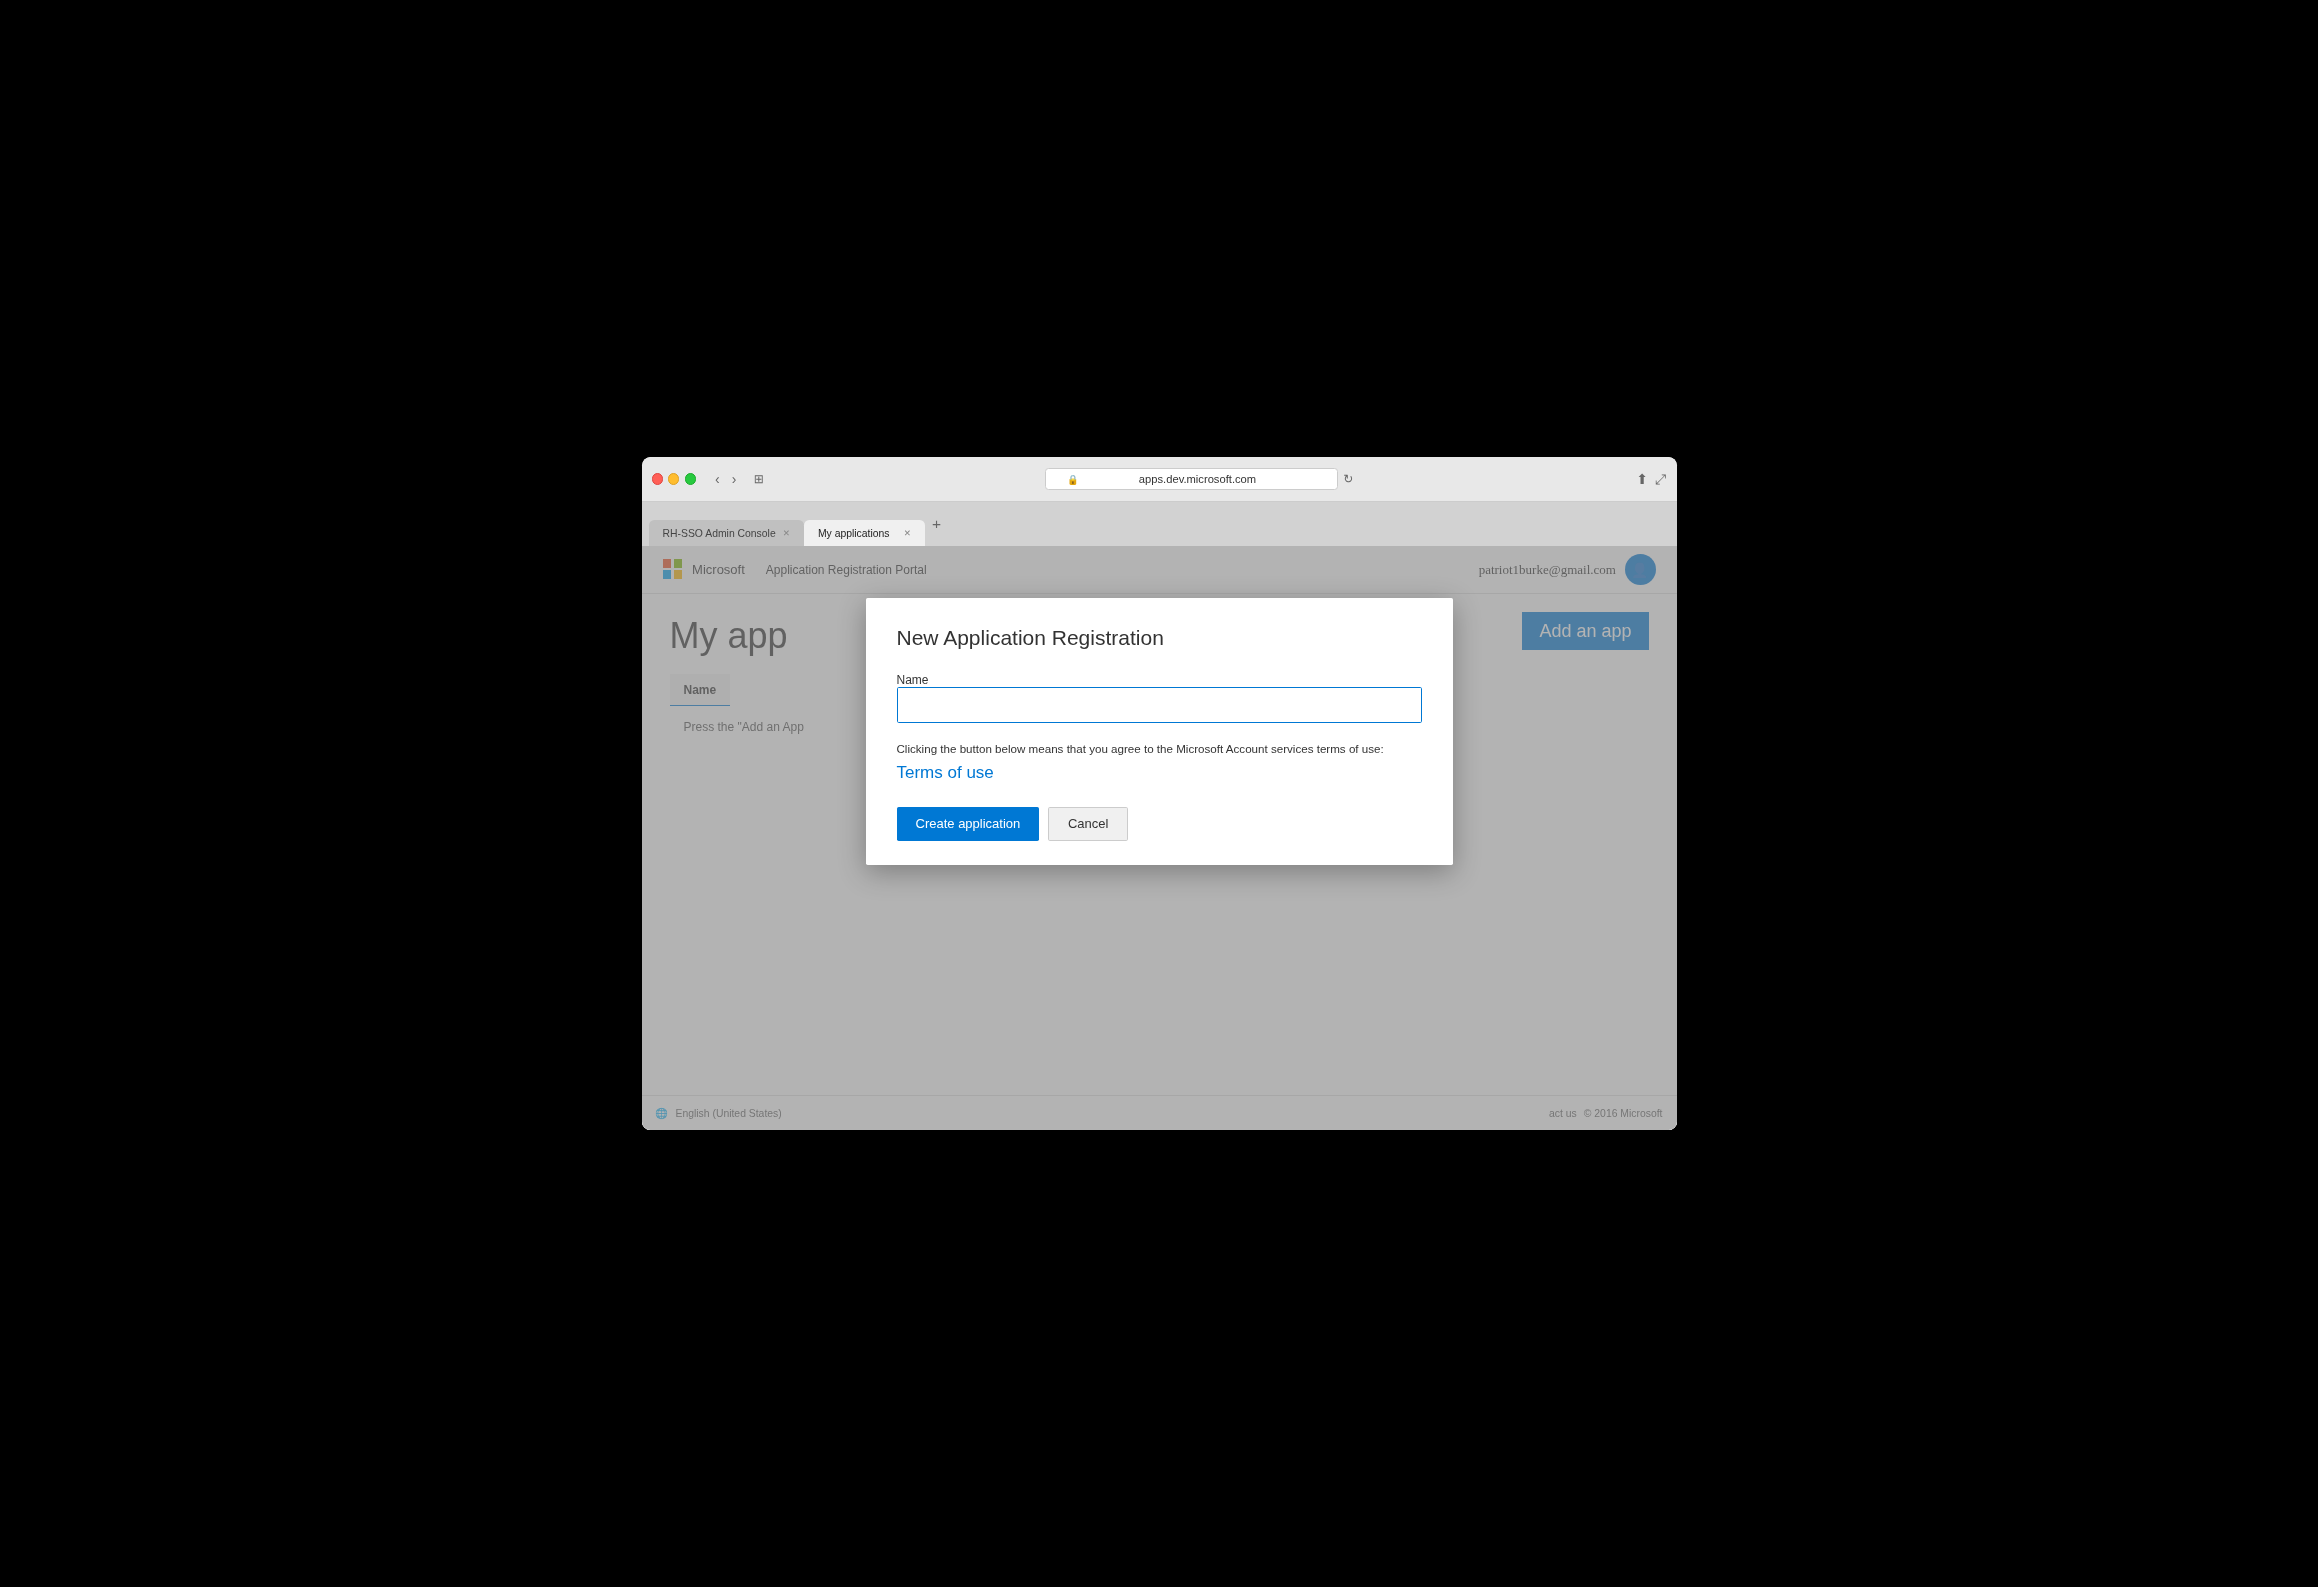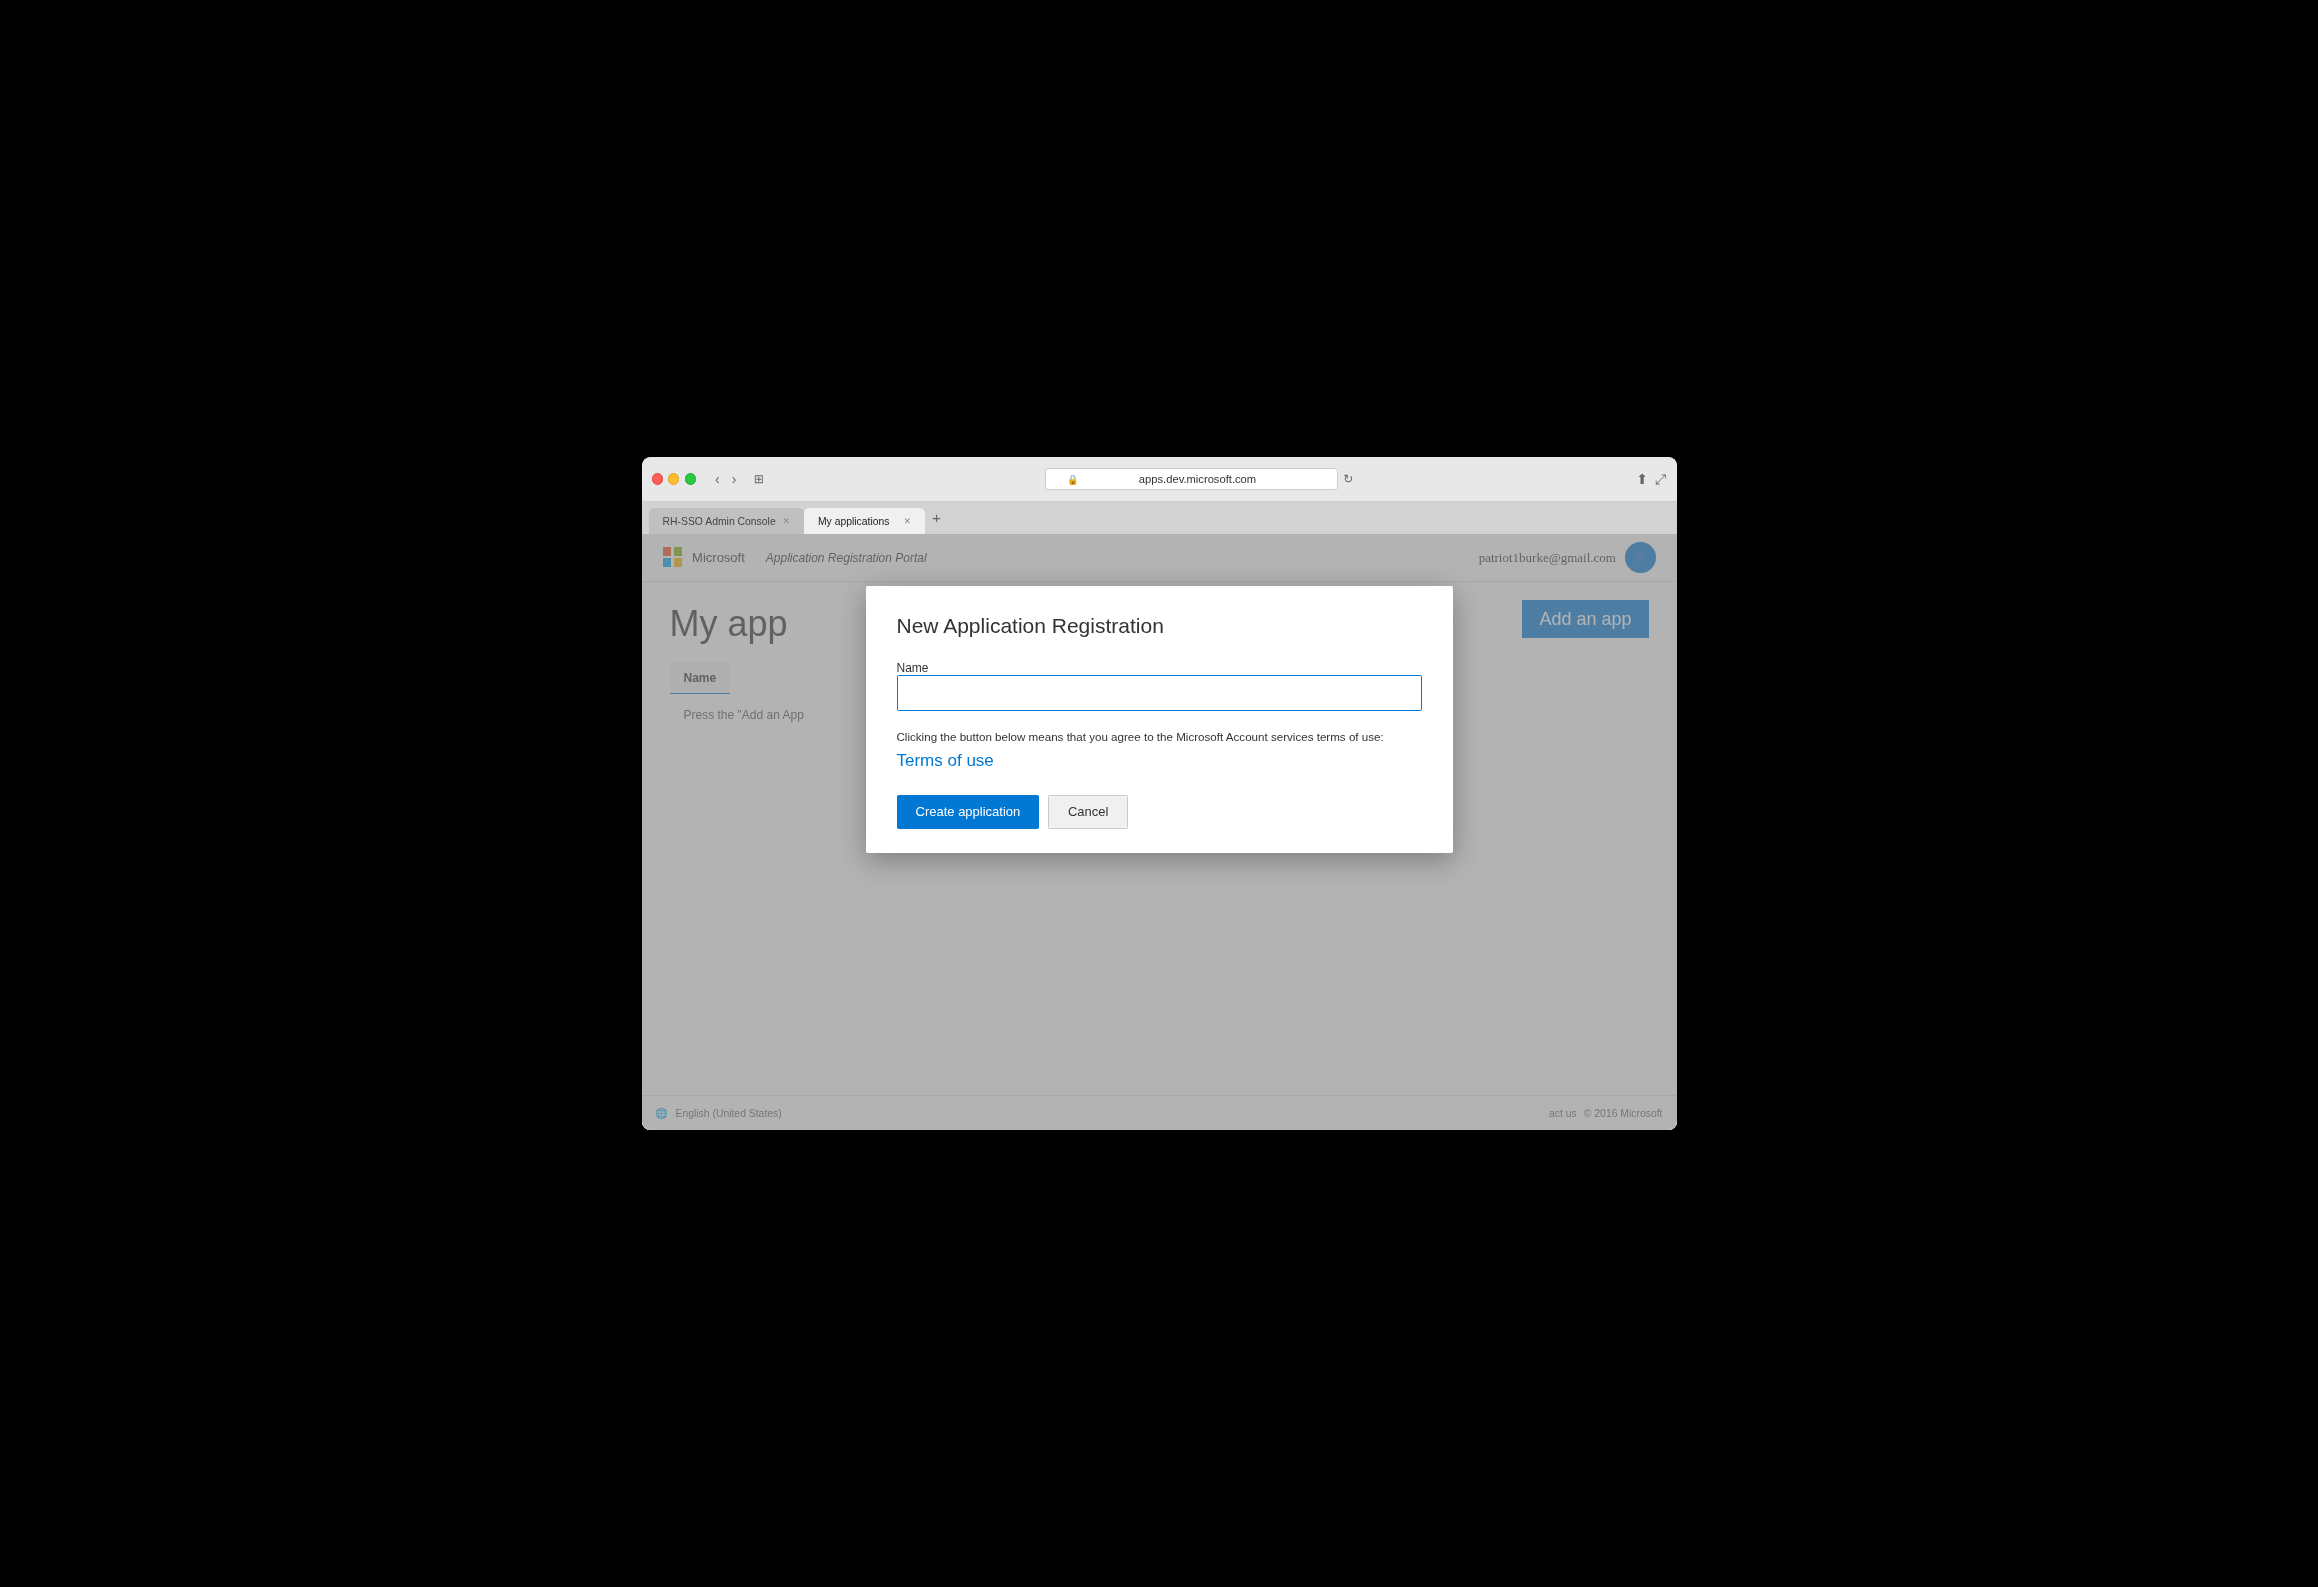--- a/index.html
+++ b/index.html
@@ -117,21 +117,21 @@
       background: none;
       border: none;
       color: #666;
       cursor: pointer;
       font-size: 14px;
     }
 
     
     .tabs-bar {
       background: #d2d2d2;
-      height: 32px;
+      height: 44px;
       display: flex;
       align-items: flex-end;
       padding: 0 7px;
       flex-shrink: 0;
     }
     .tab {
       height: 26px;
       padding: 0 14px;
       background: #c0c0c0;
       border-radius: 5.2px 5.2px 0 0;
@@ -198,21 +198,20 @@
     }
     .ms-logo-text {
       font-size: 13px;
       color: #333;
       font-weight: 400;
     }
     .ms-portal-title {
       font-size: 12px;
       color: #333;
       margin-left: 7px;
-      font-style: italic;
     }
     .ms-header-user {
       margin-left: auto;
       display: flex;
       align-items: center;
       gap: 8.6px;
     }
     .ms-header-email {
       font-size: 13px;
       color: #333;

